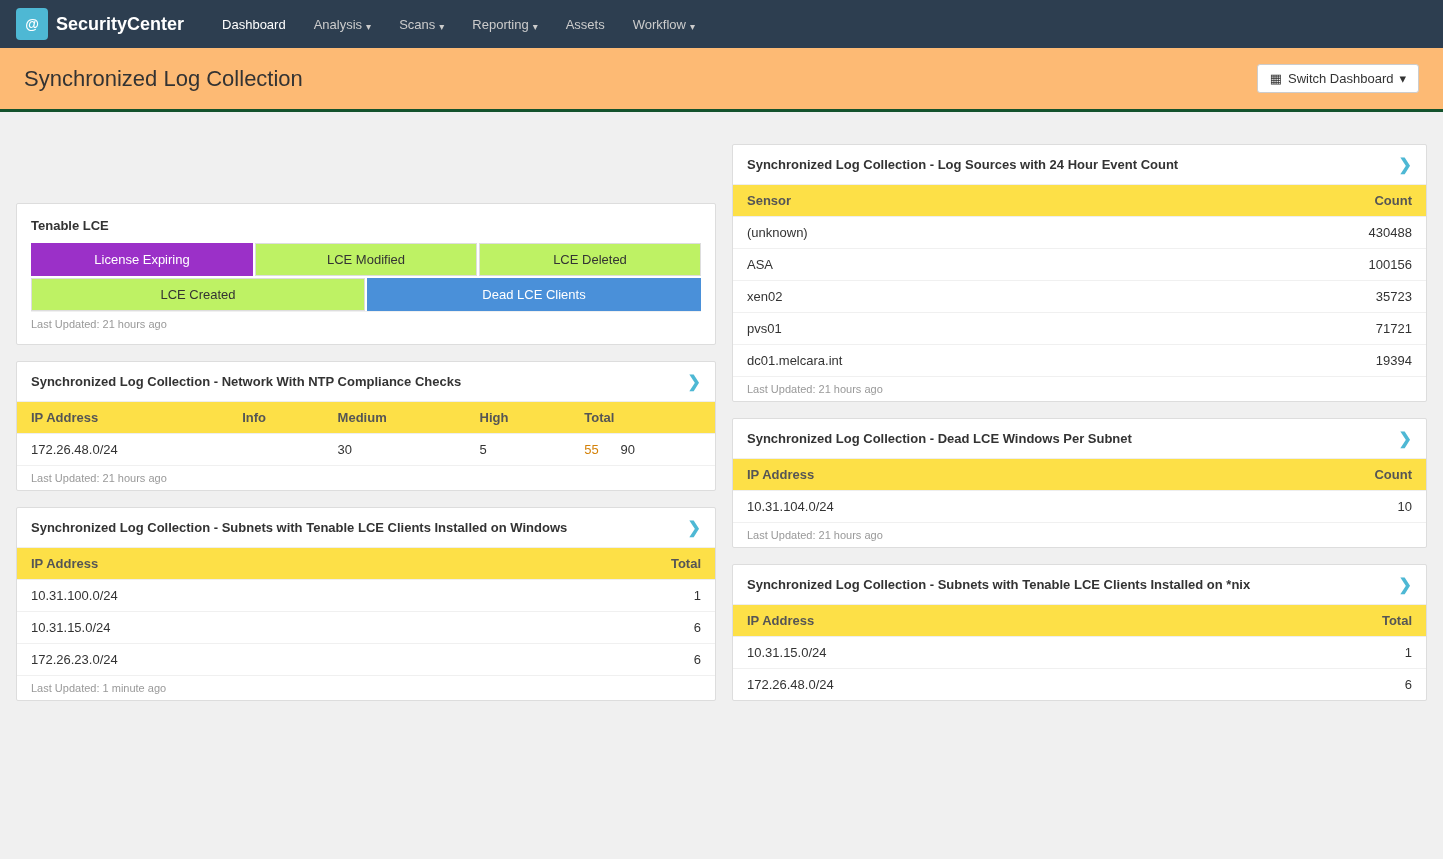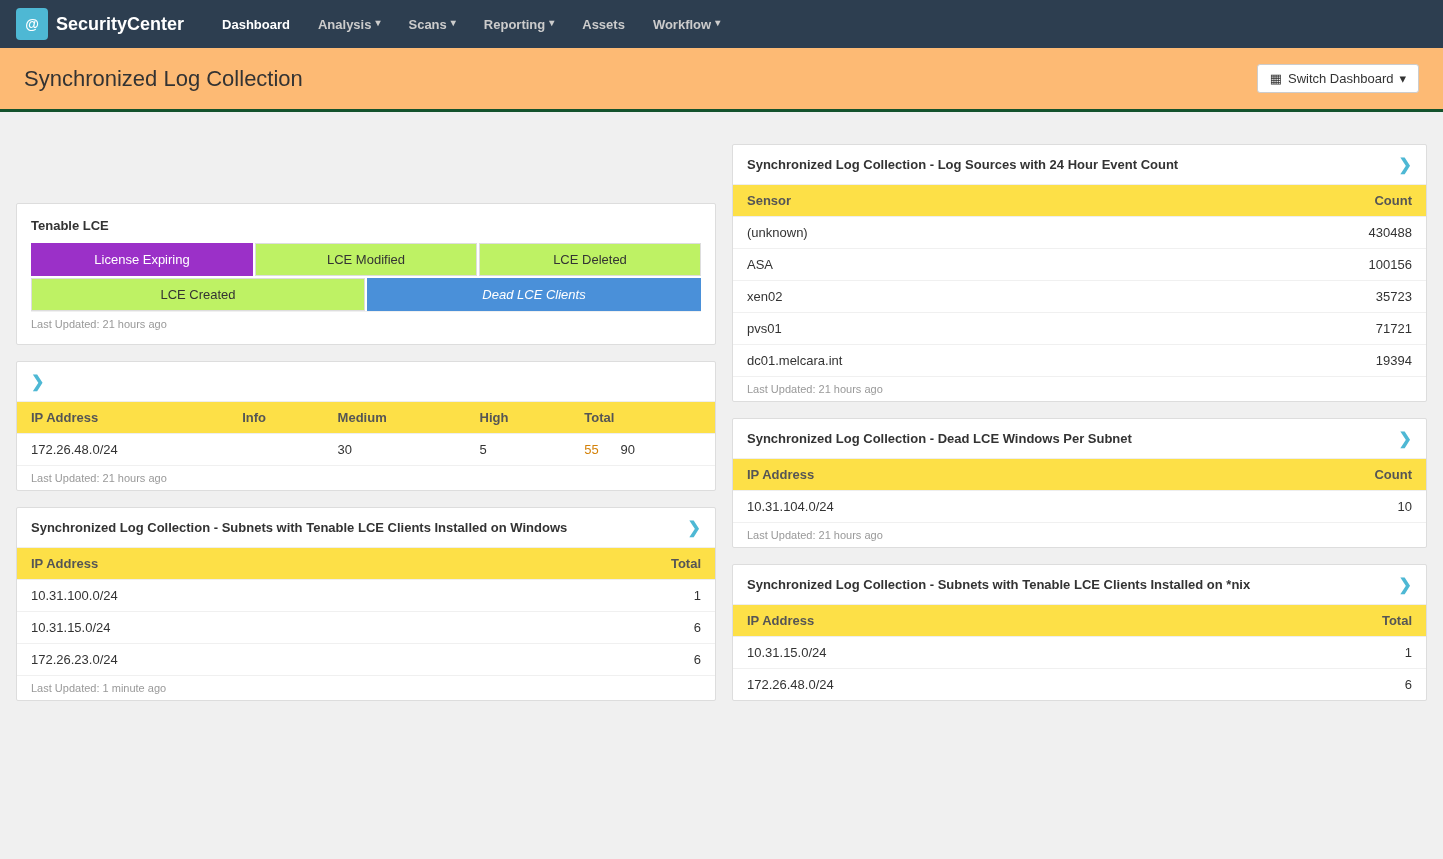--- a/index.html
+++ b/index.html
@@ -34,23 +34,22 @@
       color: #fff;
       font-size: 14px;
       font-weight: bold;
     }
     .nav-item {
       color: #ccc;
       cursor: pointer;
       font-size: 13px;
       padding: 4px 2px;
       display: flex;
-      align-items: flex-start;
+      align-items: flex-end;
       gap: 4px;
-      font-weight: bold;
     }
     .nav-item.active { color: #fff; }
     .nav-arrow { font-size: 10px; }
 
     
     .page-header {
       background: #fdba74;
       padding: 16px 24px;
       border-bottom: 3px solid #14532d;
       display: flex;
@@ -149,21 +148,20 @@
     }
     .lce-btn.active-purple {
       background: #9b30c8;
       color: #fff;
       border-color: #9b30c8;
     }
     .lce-btn.active-blue {
       background: #4a90d9;
       color: #fff;
       border-color: #4a90d9;
-      font-style: italic;
     }
 
     
     .data-table {
       width: 100%;
       border-collapse: collapse;
       font-size: 13px;
     }
     .data-table th {
       padding: 8px 14px;
@@ -243,20 +241,21 @@
       </div>
       <div class="lce-buttons-grid-2">
         <button class="lce-btn">LCE Created</button>
         <button class="lce-btn active-blue">Dead LCE Clients</button>
       </div>
       <div class="card-footer" style="padding: 6px 0 0 0;">Last Updated: 21 hours ago</div>
     </div>
 
     <div class="card">
       <div class="card-header">
+        <span>Synchronized Log Collection - Network With NTP Compliance Checks</span>
         <span class="chevron-icon">❯</span>
       </div>
       <div class="card-body">
         <table class="data-table">
           <thead>
             <tr>
               <th>IP Address</th>
               <th>Info</th>
               <th>Medium</th>
               <th>High</th>

